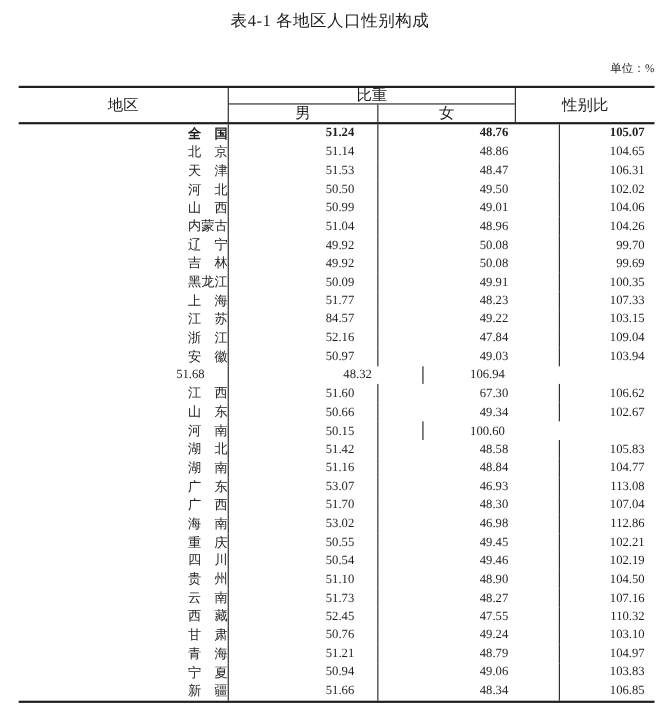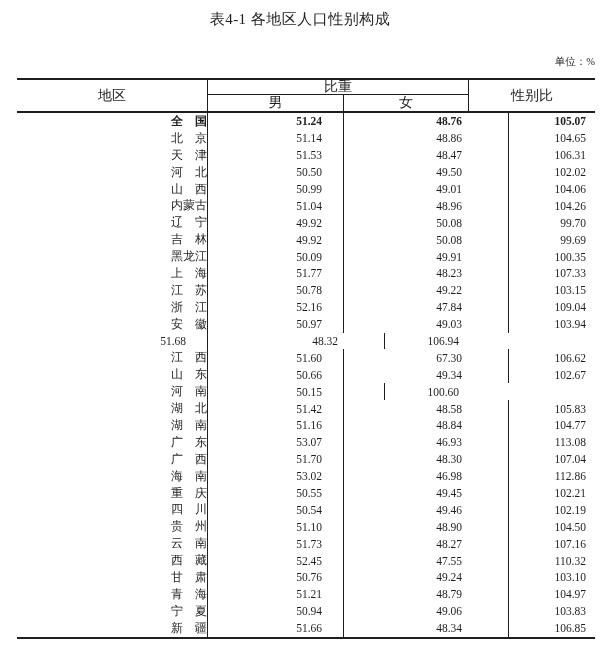--- a/index.html
+++ b/index.html
@@ -175,21 +175,21 @@
     </div>
     <div class="cell num c-male">51.77</div>
     <div class="cell num c-female">48.23</div>
     <div class="cell num c-ratio">107.33</div>
   </div>
 
   <div class="row">
     <div class="cell c-region">
       <span class="region-name">江　苏</span>
     </div>
-    <div class="cell num c-male">50.78</div>
+    <div class="cell num c-male">84.57</div>
     <div class="cell num c-female">49.22</div>
     <div class="cell num c-ratio">103.15</div>
   </div>
 
   <div class="row">
     <div class="cell c-region">
       <span class="region-name">浙　江</span>
     </div>
     <div class="cell num c-male">52.16</div>
     <div class="cell num c-female">47.84</div>

